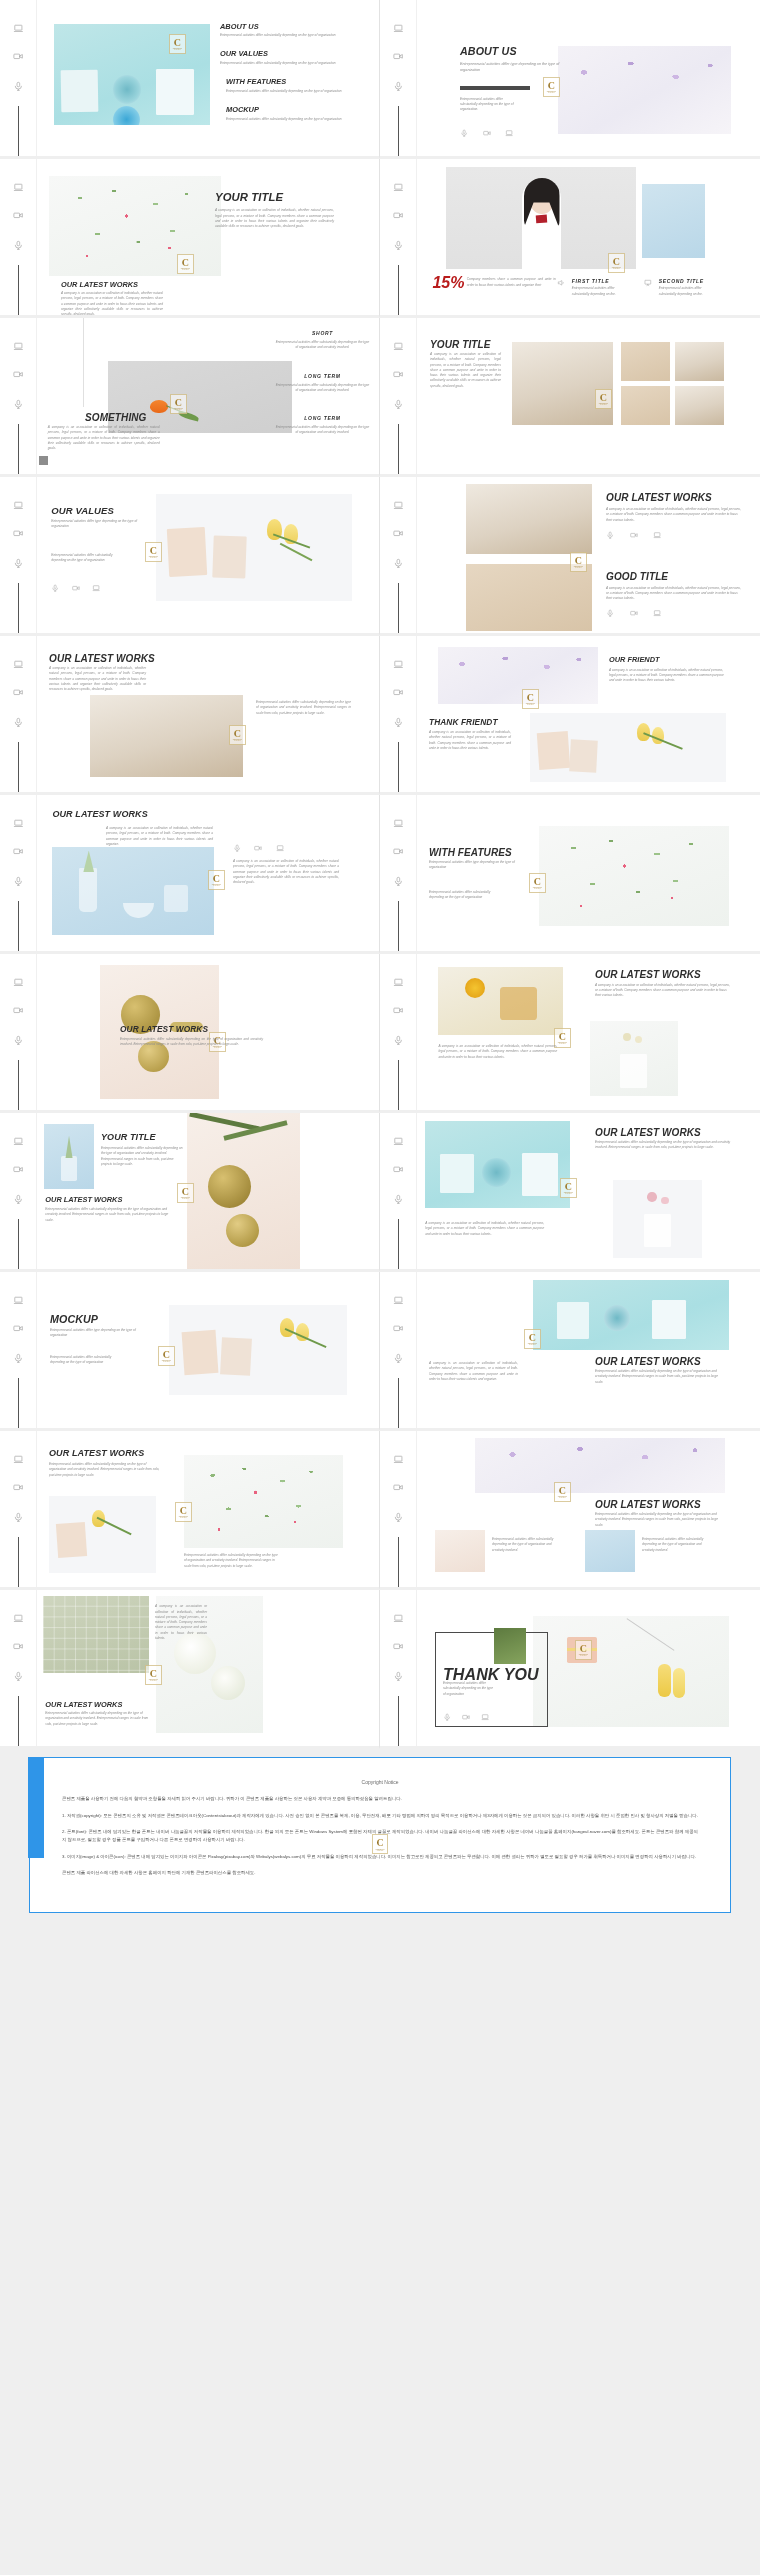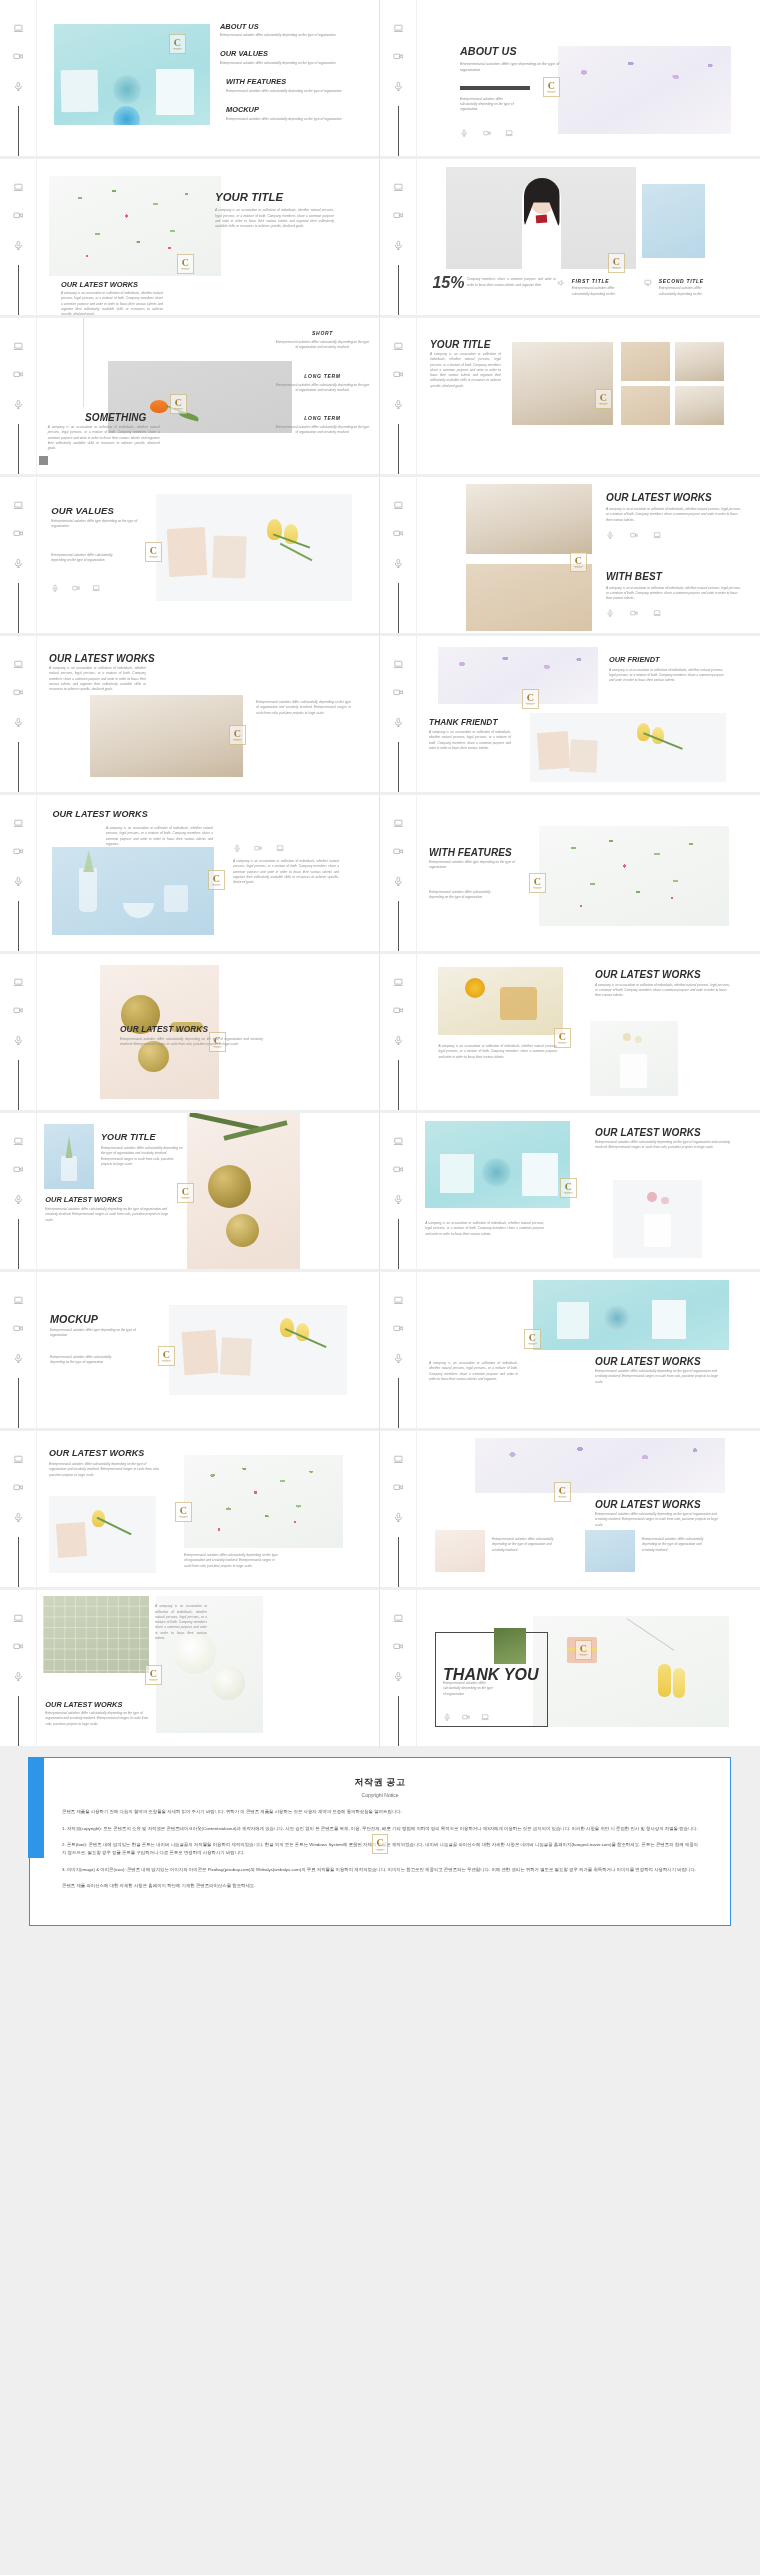--- a/index.html
+++ b/index.html
@@ -38,21 +38,21 @@
   .canvas { position:absolute; left:37px; top:0; right:0; bottom:0; }
 
   
   .h1 { font-style:italic; font-weight:bold; letter-spacing:0.1px;
         color:#2e2e2e; font-size:10px; line-height:1.1; }
   .h2 { font-style:italic; font-weight:bold; color:#2e2e2e;
         font-size:7.4px; line-height:1.1; }
   .h3 { font-style:italic; font-weight:bold; color:#2e2e2e;
         font-size:5px; letter-spacing:0.7px; }
   .p  { font-style:italic; color:#8d8d8d; font-size:3.2px; line-height:1.65; }
-  .big { font-style:italic; font-weight:bold; font-size:16px; color:#404040;
+  .big { font-style:italic; font-weight:bold; font-size:16px; color:#b91c1c;
          line-height:1; }
 
   .bar { height:4.2px; background:#4a4a4a; }
   .rowicons { display:flex; gap:14.3px; color:#9a9a9a; margin-top:6px; }
   .rowicons svg { width:8.3px; height:8.3px; }
 
   
   .ph { position:absolute; background:#dfe3e6; overflow:hidden; }
   .mint   { background:linear-gradient(160deg,#bfe6e8 0%,#aadfe3 60%,#bce7e9 100%); }
   .lilac  { background:linear-gradient(150deg,#f4f2f7 0%,#eceaf3 55%,#f6f4f8 100%); }
@@ -520,21 +520,21 @@
                   <rect x="2" y="7" width="13" height="10" rx="1.5"></rect>
                   <path d="M15 11l6-3v8l-6-3z"></path>
                 </svg></span>
             <span><svg viewBox="0 0 24 24" fill="none" stroke="currentColor" stroke-width="1.4">
                   <rect x="4" y="5" width="16" height="11" rx="1"></rect>
                   <path d="M2 19h20"></path>
                 </svg></span>
           </div>
         </div>
         <div style="position:absolute; left:189px; top:94px; width:138px;">
-          <div class="h1">WITH BEST</div>
+          <div class="h1">GOOD TITLE</div>
           <div class="p" style="margin-top:3.6px;">A company is an association or collection of individuals, whether natural persons, legal persons, or a mixture of both. Company members share a common purpose and unite in order to focus their various talents.</div>
           <div class="rowicons" style="margin-top:7.1px; gap:15.4px;">
             <span><svg viewBox="0 0 24 24" fill="none" stroke="currentColor" stroke-width="1.4">
                   <rect x="9" y="3" width="6" height="10" rx="3"></rect>
                   <path d="M5 11a7 7 0 0014 0M12 18v3M9 21h6"></path>
                 </svg></span>
             <span><svg viewBox="0 0 24 24" fill="none" stroke="currentColor" stroke-width="1.4">
                   <rect x="2" y="7" width="13" height="10" rx="1.5"></rect>
                   <path d="M15 11l6-3v8l-6-3z"></path>
                 </svg></span>
@@ -1139,21 +1139,20 @@
           <span class="t">CONTENTS</span>
           <span class="t2">TAKE OUT</span>
         </div>
       </div>
     </div>
 
   </div>
 
   <div class="notice-wrap">
     <div class="notice">
-      <div class="notice-title">저작권 공고</div>
       <div class="notice-sub">Copyright Notice</div>
       <p>콘텐츠 제품을 사용하기 전에 다음의 협약과 조항들을 자세히 읽어 주시기 바랍니다. 귀하가 이 콘텐츠 제품을 사용하는 것은 사용자 계약과 보증에 동의하셨음을 알려드립니다.</p>
       <p>1. 저작권(copyright): 모든 콘텐츠의 소유 및 저작권은 콘텐츠테이크아웃(Contentstakeout)과 제작자에게 있습니다. 사전 승인 없이 본 콘텐츠를 복제, 이용, 무단전재, 배포 기타 방법에 의하여 영리 목적으로 이용하거나 제3자에게 이용하는 것은 금지되어 있습니다. 이러한 사항을 위반 시 준엄한 민사 및 형사상의 처벌을 받습니다.</p>
       <p>2. 폰트(font): 콘텐츠 내에 담겨있는 한글 폰트는 네이버 나눔글꼴의 저작물을 이용하여 제작되었습니다. 한글 외의 모든 폰트는 Windows System에 포함된 자체의 글꼴로 제작되었습니다. 네이버 나눔글꼴 라이선스에 대한 자세한 사항은 네이버 나눔글꼴 홈페이지(hangeul.naver.com)를 참조하세요. 폰트는 콘텐츠와 함께 제공되지 않으므로, 필요할 경우 정품 폰트를 구입하거나 다른 폰트로 변경하여 사용하시기 바랍니다.</p>
       <p>3. 이미지(image) &amp; 아이콘(icon): 콘텐츠 내에 담겨있는 이미지와 아이콘은 Pixabay(pixabay.com)와 Webalys(webalys.com)의 무료 저작물을 이용하여 제작되었습니다. 이미지는 참고로만 제공되고 콘텐츠와는 무관합니다. 이에 관한 권리는 귀하가 별도로 필요할 경우 허가를 취득하거나 이미지를 변경하여 사용하시기 바랍니다.</p>
       <p>콘텐츠 제품 라이선스에 대한 자세한 사항은 홈페이지 하단에 기재한 콘텐츠라이선스를 참조하세요.</p>
       <div class="wm notice-wm">
         <span class="c">C</span>
         <span class="t">CONTENTS</span>
         <span class="t2">TAKE OUT</span>

